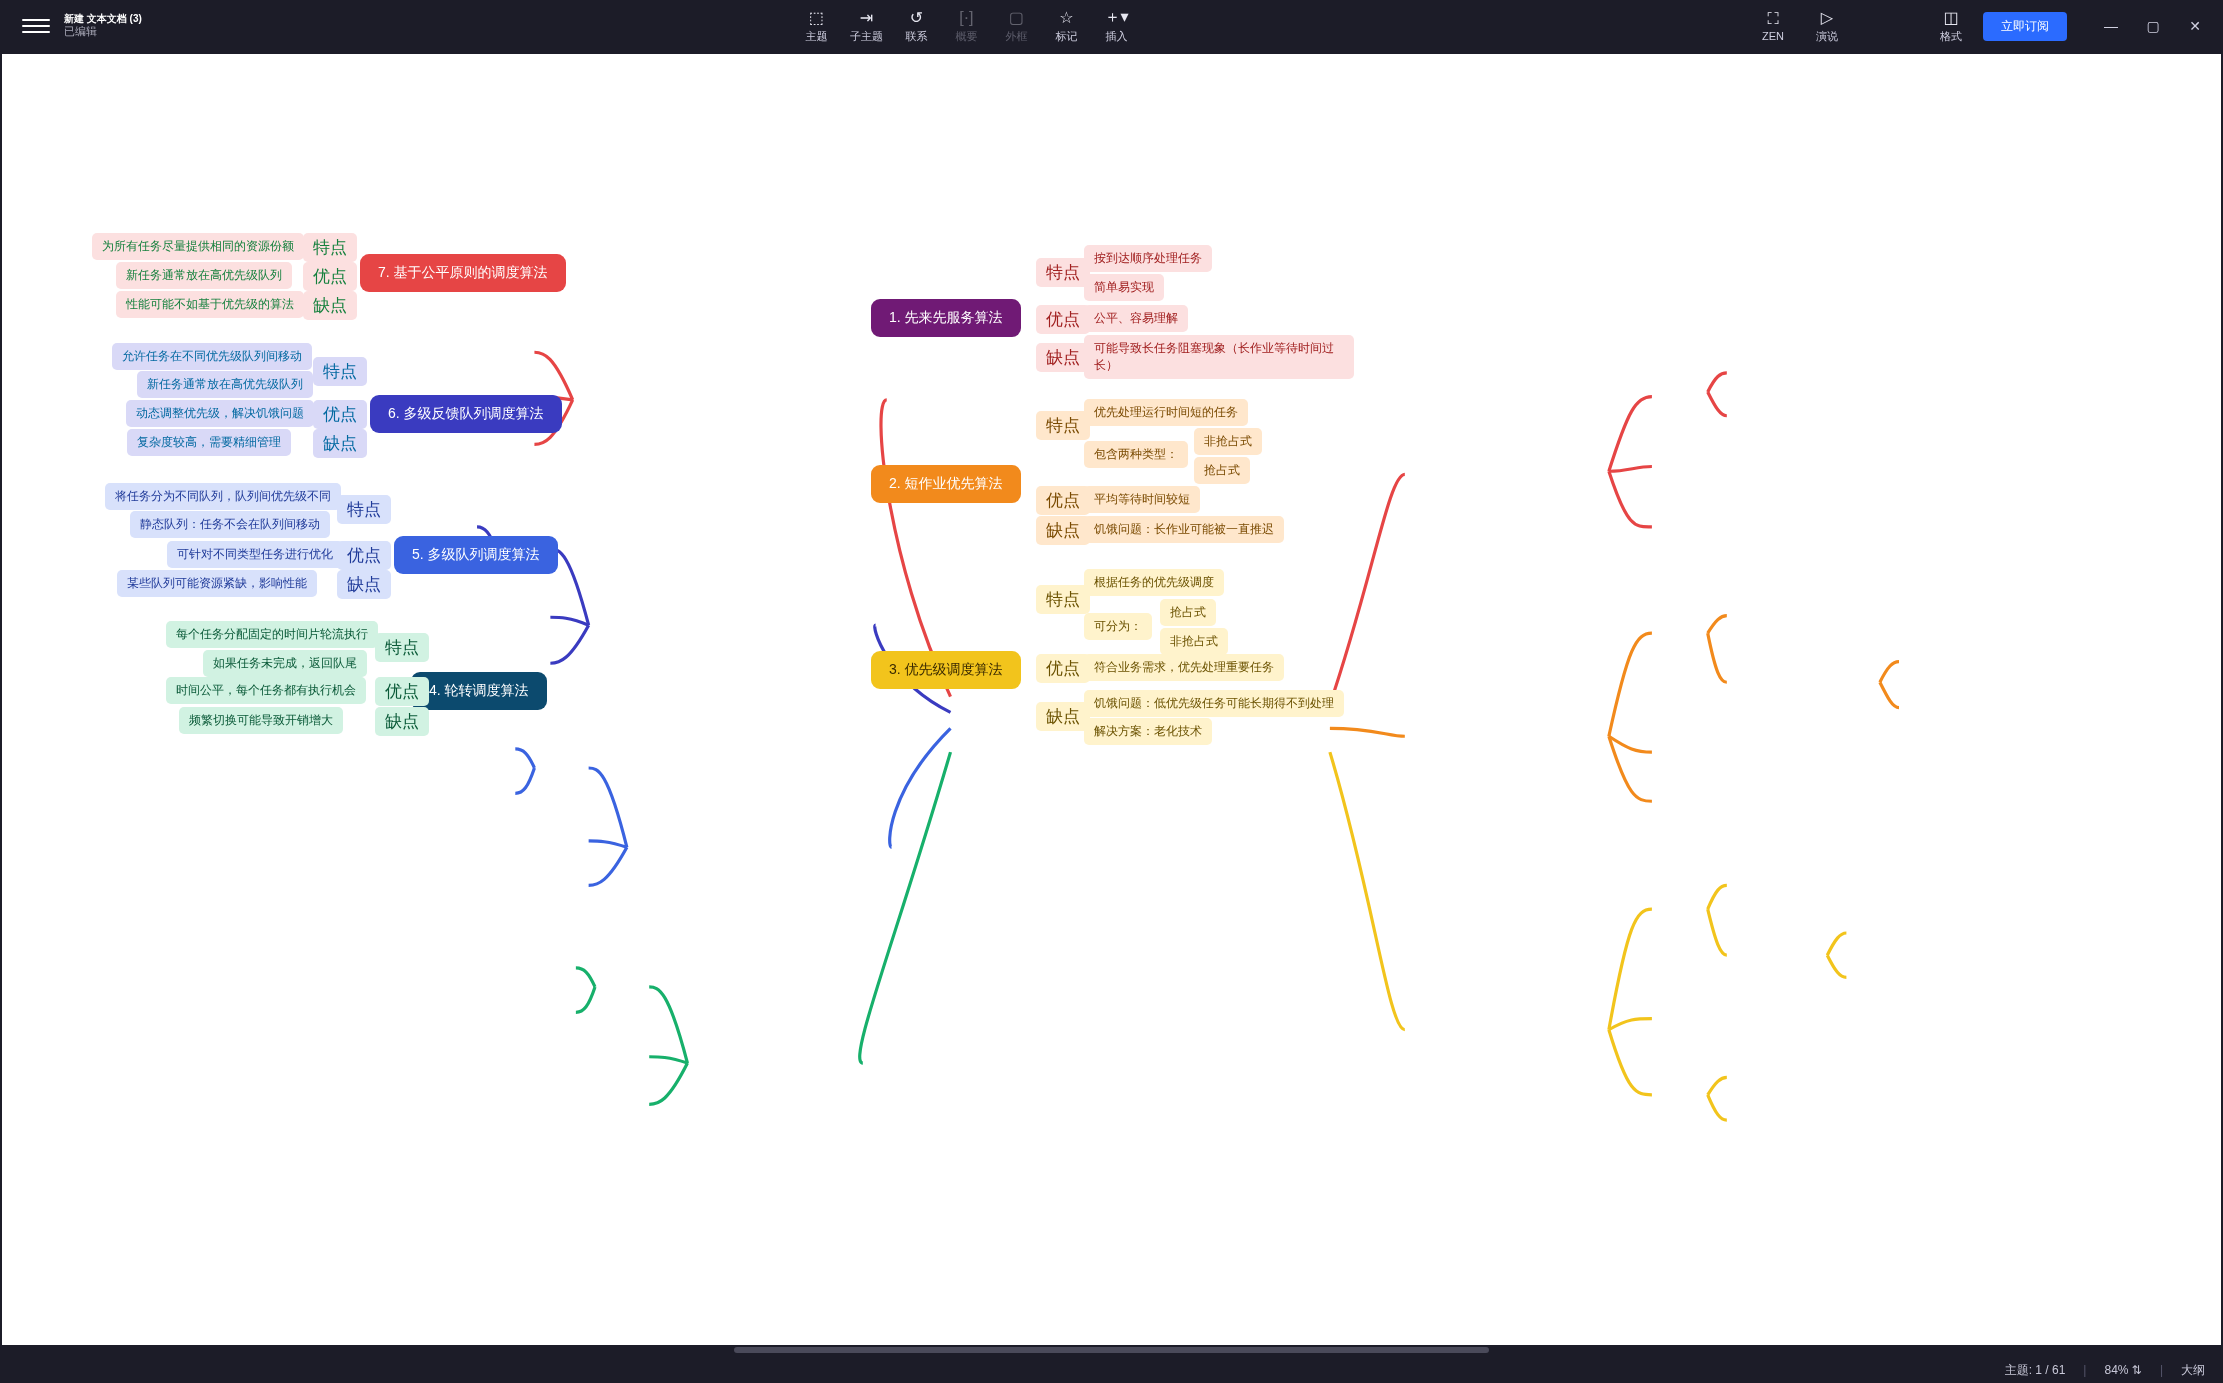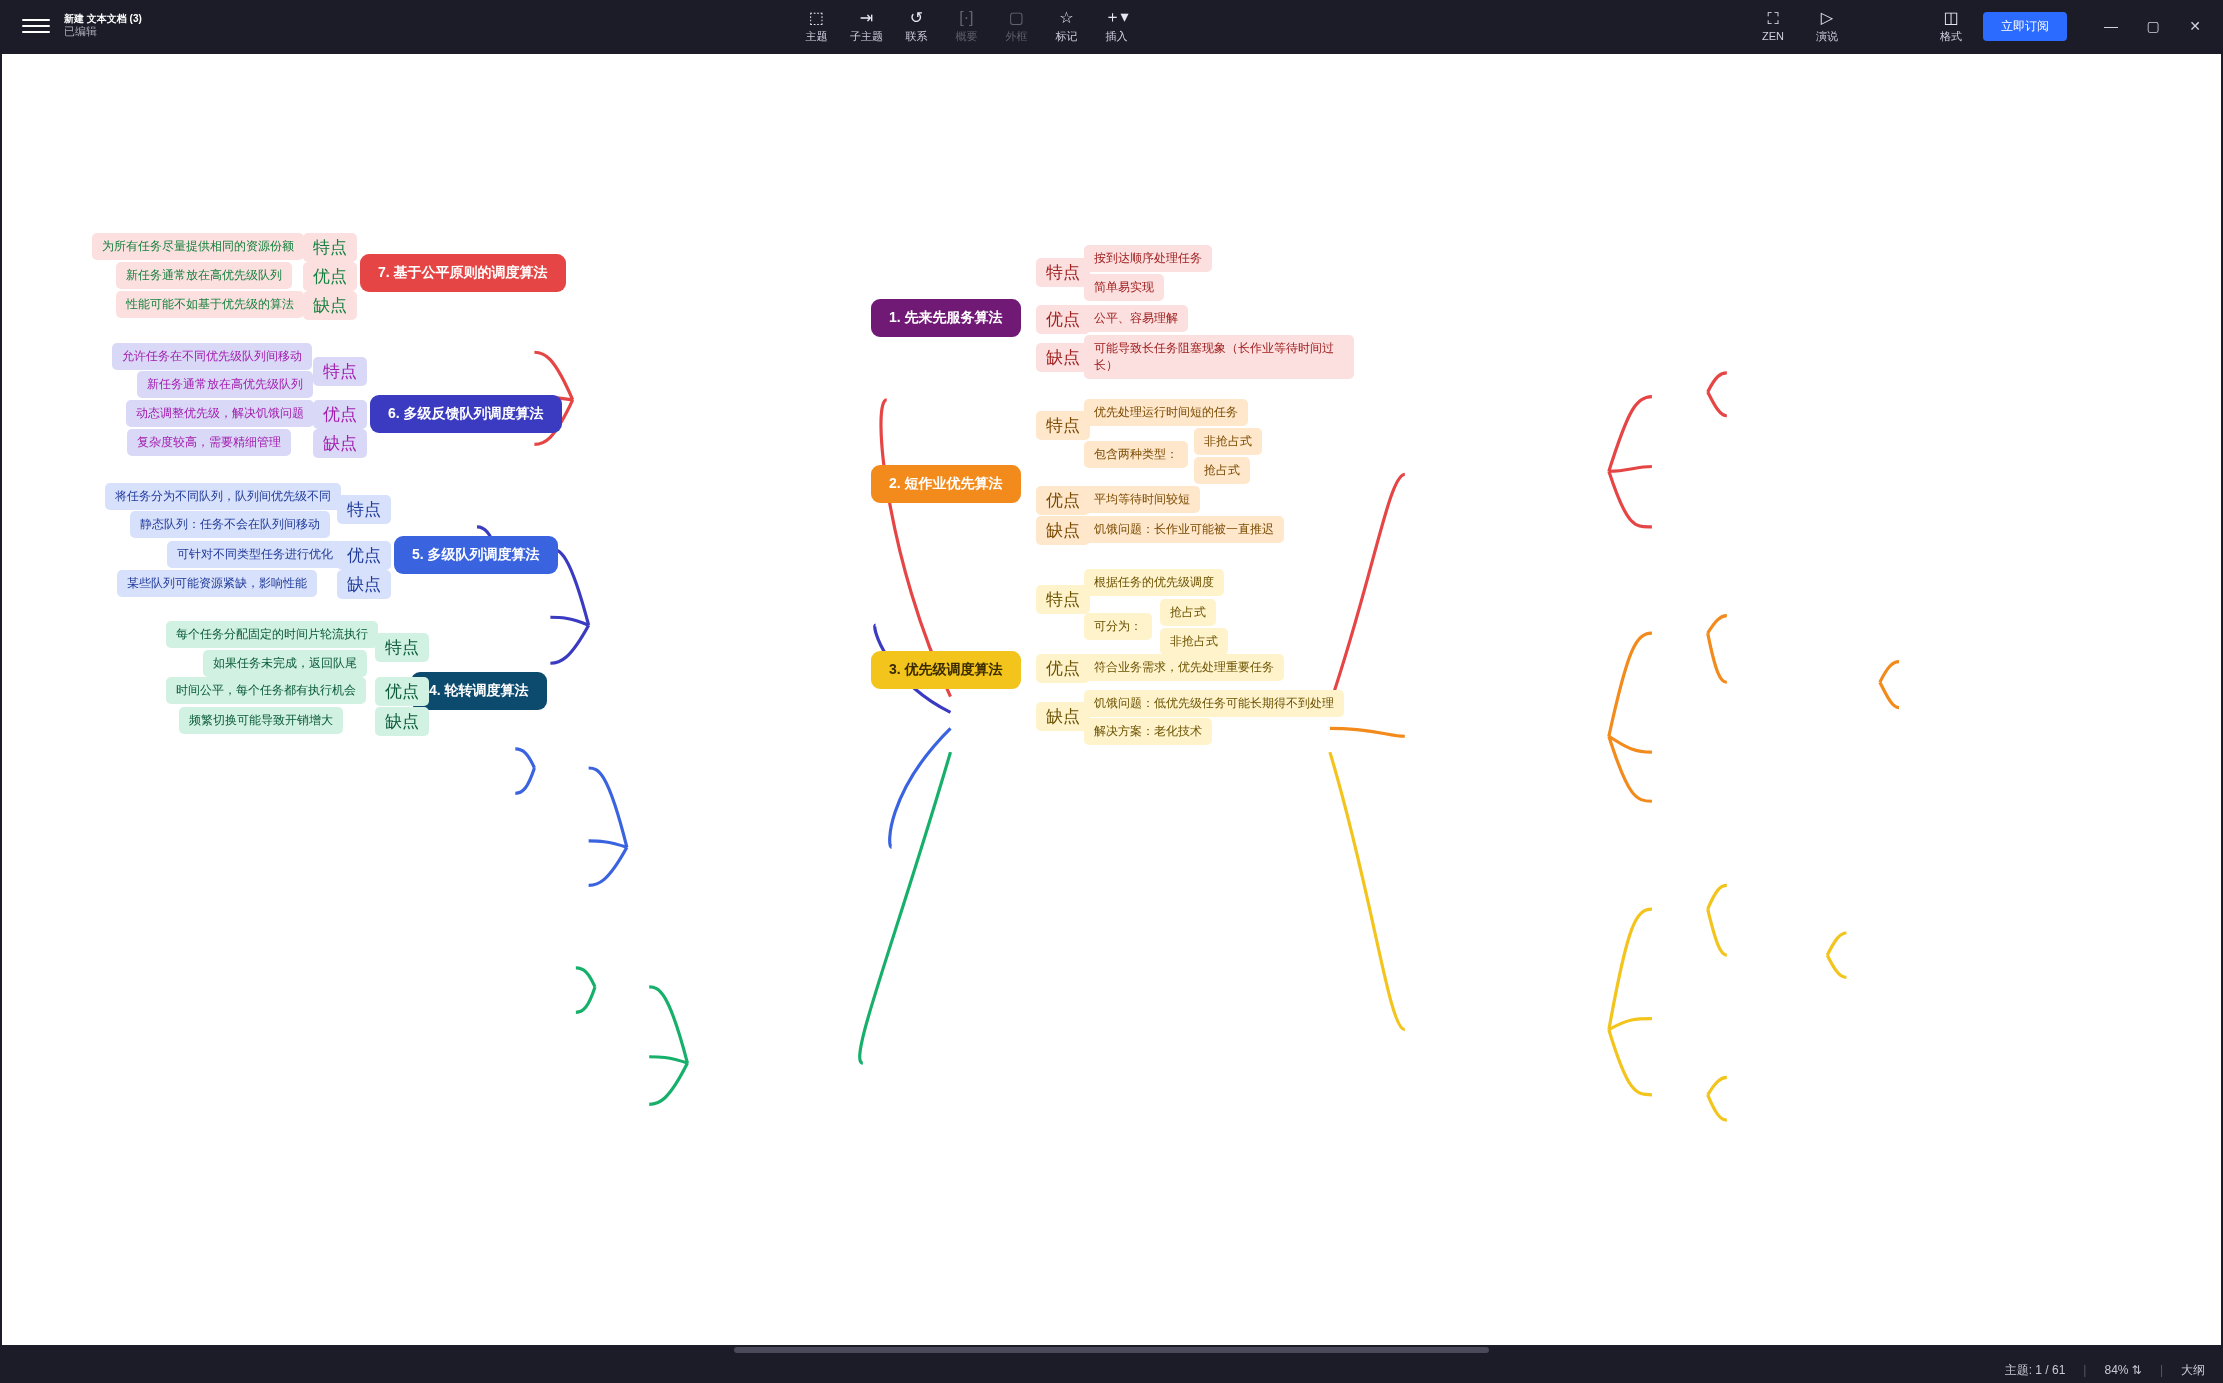--- a/index.html
+++ b/index.html
@@ -18,39 +18,39 @@
 .tb-right{display:flex;align-items:center;gap:10px}
 .subscribe{background:#2b6bff;color:#fff;font-size:12px;border-radius:4px;padding:6px 18px;cursor:pointer;margin-right:8px}
 .win-controls{display:flex;gap:2px;margin-left:6px}
 .win-controls div{width:40px;height:28px;display:flex;align-items:center;justify-content:center;color:#d0d0e0;cursor:pointer;font-size:14px}
 
 .canvas-wrap{flex:1;position:relative;background:#fff;margin:2px;overflow:hidden}
 .canvas{position:absolute;inset:0}
 
 .central{position:absolute;left:593px;top:395px;width:240px;height:60px;background:#0b1b3a;color:#fff;display:flex;align-items:center;justify-content:center;font-size:20px;font-weight:600;border-radius:8px;border:2px solid #2ea8ff;box-shadow:0 0 0 2px rgba(46,168,255,.35)}
 
-.branch{position:absolute;color:#fff;font-size:14px;font-weight:700;padding:10px 18px;border-radius:9px;white-space:nowrap}
+.branch{position:absolute;color:#fff;font-size:14px;font-weight:400;padding:10px 18px;border-radius:9px;white-space:nowrap}
 .b1{background:#701a75;left:869px;top:245px}
 .b2{background:#f28a1c;left:869px;top:411px}
 .b3{background:#f2c41c;left:869px;top:597px;color:#3a2a00}
 .b4{background:#0c4a6e;left:409px;top:618px}
 .b5{background:#3a63e0;left:392px;top:482px}
 .b6{background:#3a3bc0;left:368px;top:341px}
 .b7{background:#e64545;left:358px;top:200px}
 
 .aspect{position:absolute;font-size:17px;padding:3px 10px;border-radius:5px;white-space:nowrap}
 .leaf{position:absolute;font-size:12px;padding:5px 10px;border-radius:5px;white-space:nowrap}
 
 .c1{background:#fce0e0;color:#a12020}
 .c2{background:#ffe7cc;color:#7a4a00}
 .c3{background:#fff3cc;color:#6b5200}
 
 .c4{background:#d1f2e2;color:#0a5a38}
 .c5{background:#d8e1fb;color:#1f3a99}
-.c6{background:#d9d9f7;color:#a21caf}
+.c6{background:#d9d9f7;color:#0369a1}
 .c7{background:#fce0e0;color:#15803d}
 
 svg.connect{position:absolute;inset:0;width:100%;height:100%;pointer-events:none}
 svg.connect path{fill:none;stroke-width:2}
 
 .status{height:26px;background:#1c1c28;color:#c8c8d8;font-size:12px;display:flex;align-items:center;justify-content:flex-end;gap:18px;padding:0 18px;flex-shrink:0}
 .status .sep{color:#55556a}
 .scrollbar-h{position:absolute;left:0;right:0;bottom:0;height:10px;background:#1c1c28}
 .scrollbar-h .thumb{position:absolute;left:33%;width:34%;top:2px;height:6px;background:#4a4a5a;border-radius:3px}
 </style>

